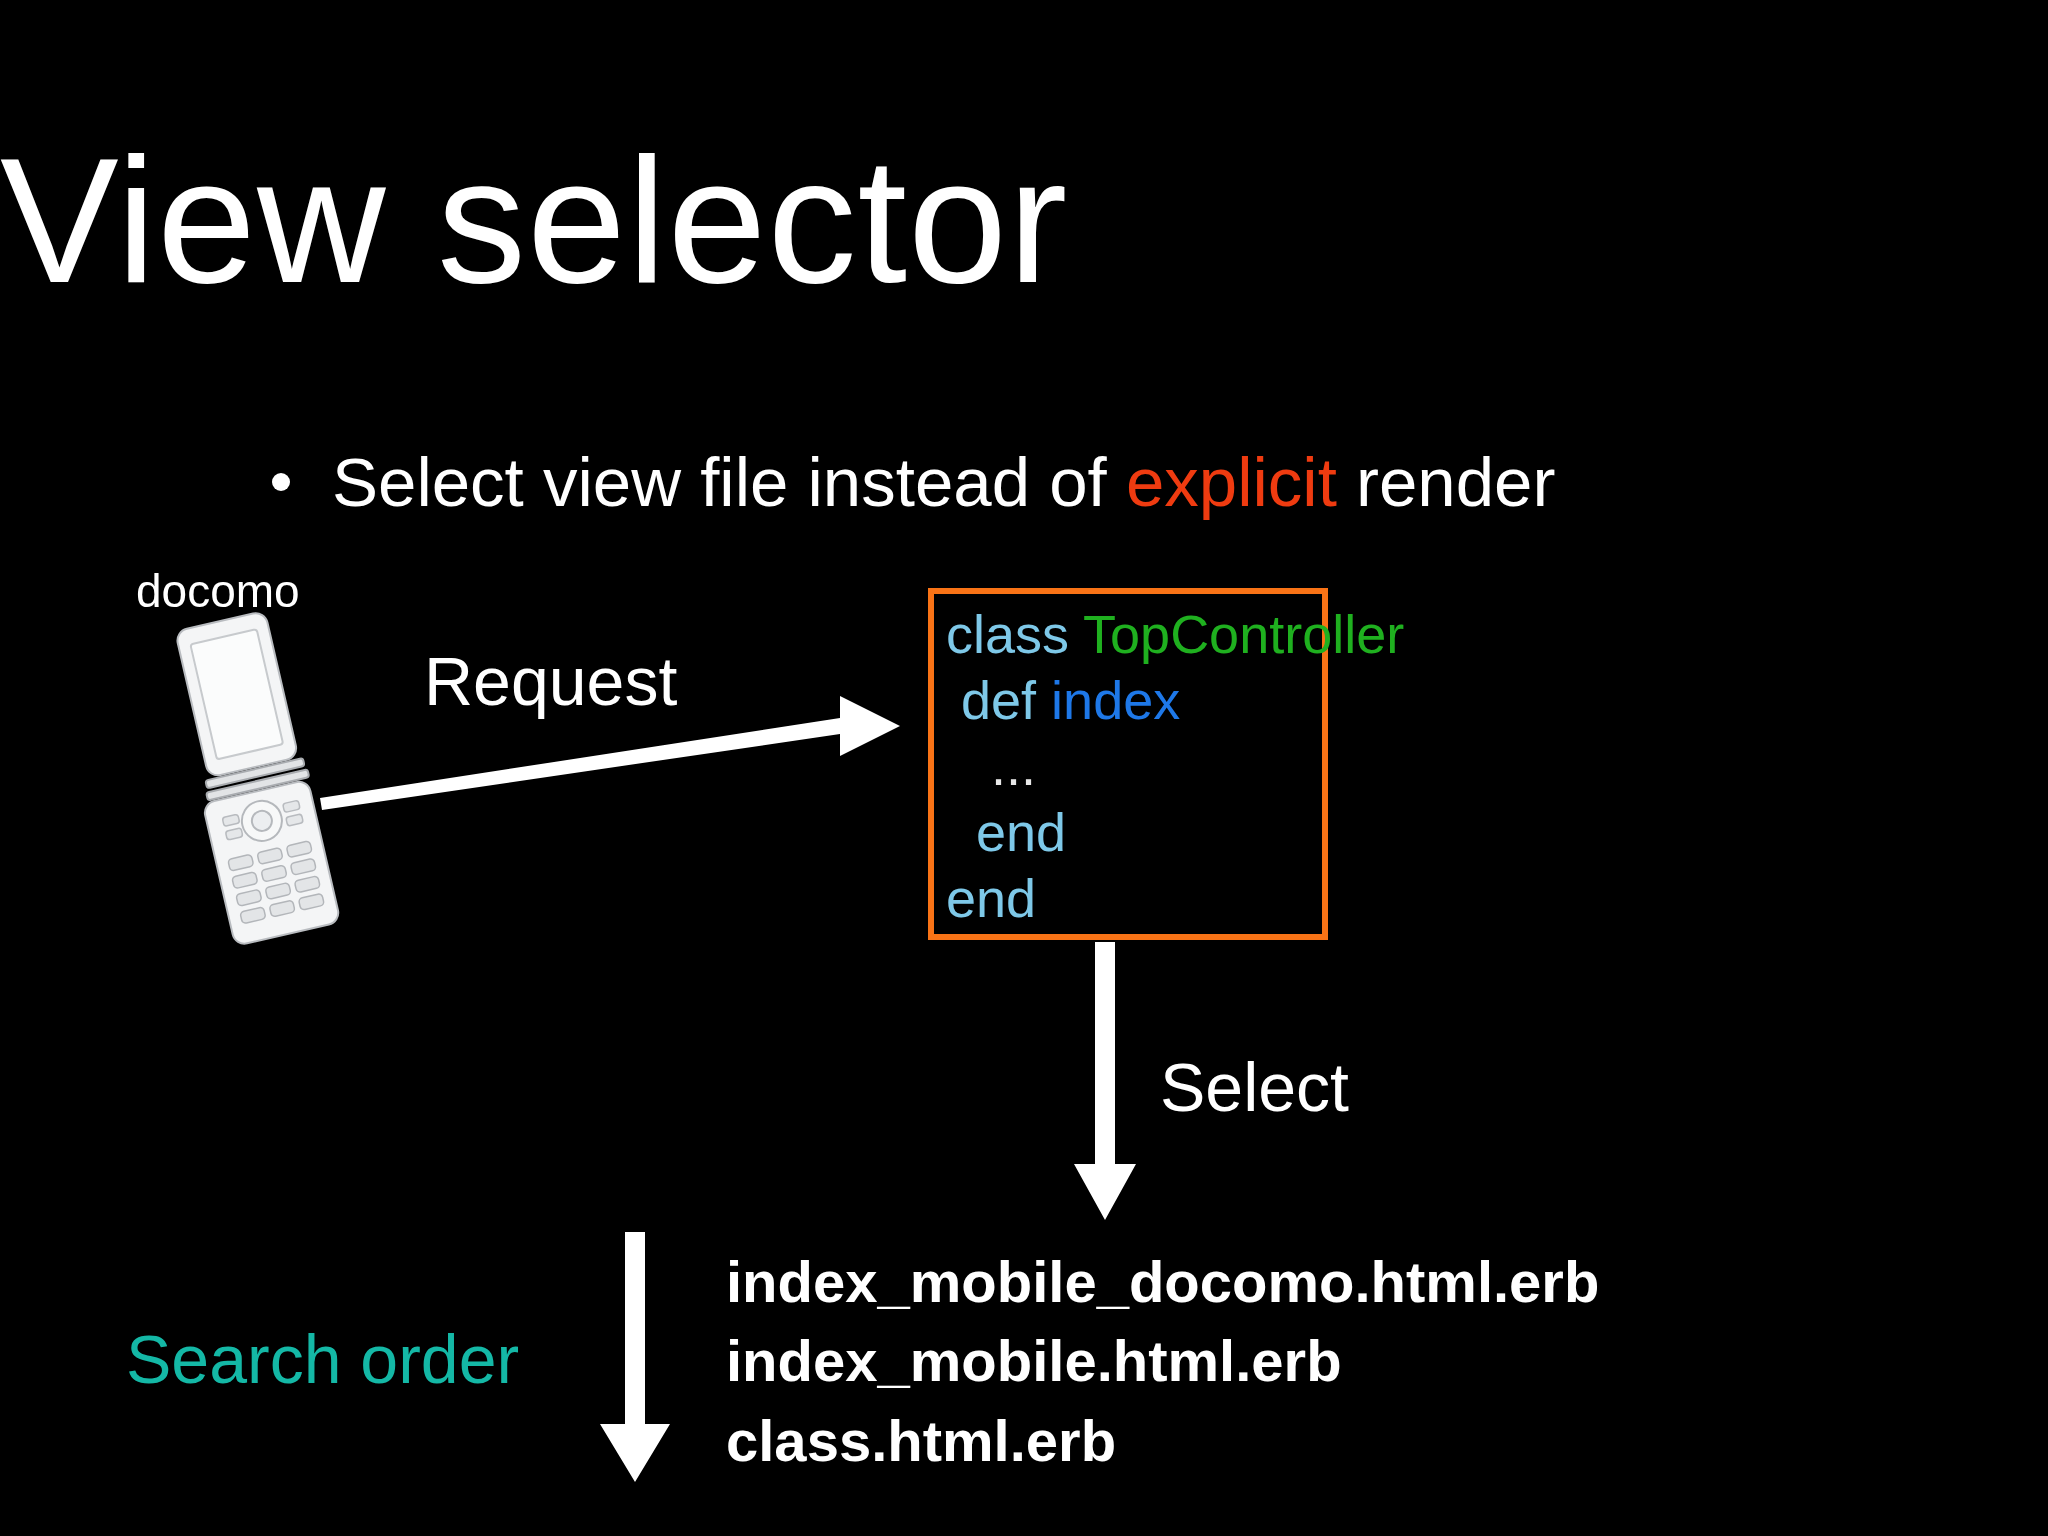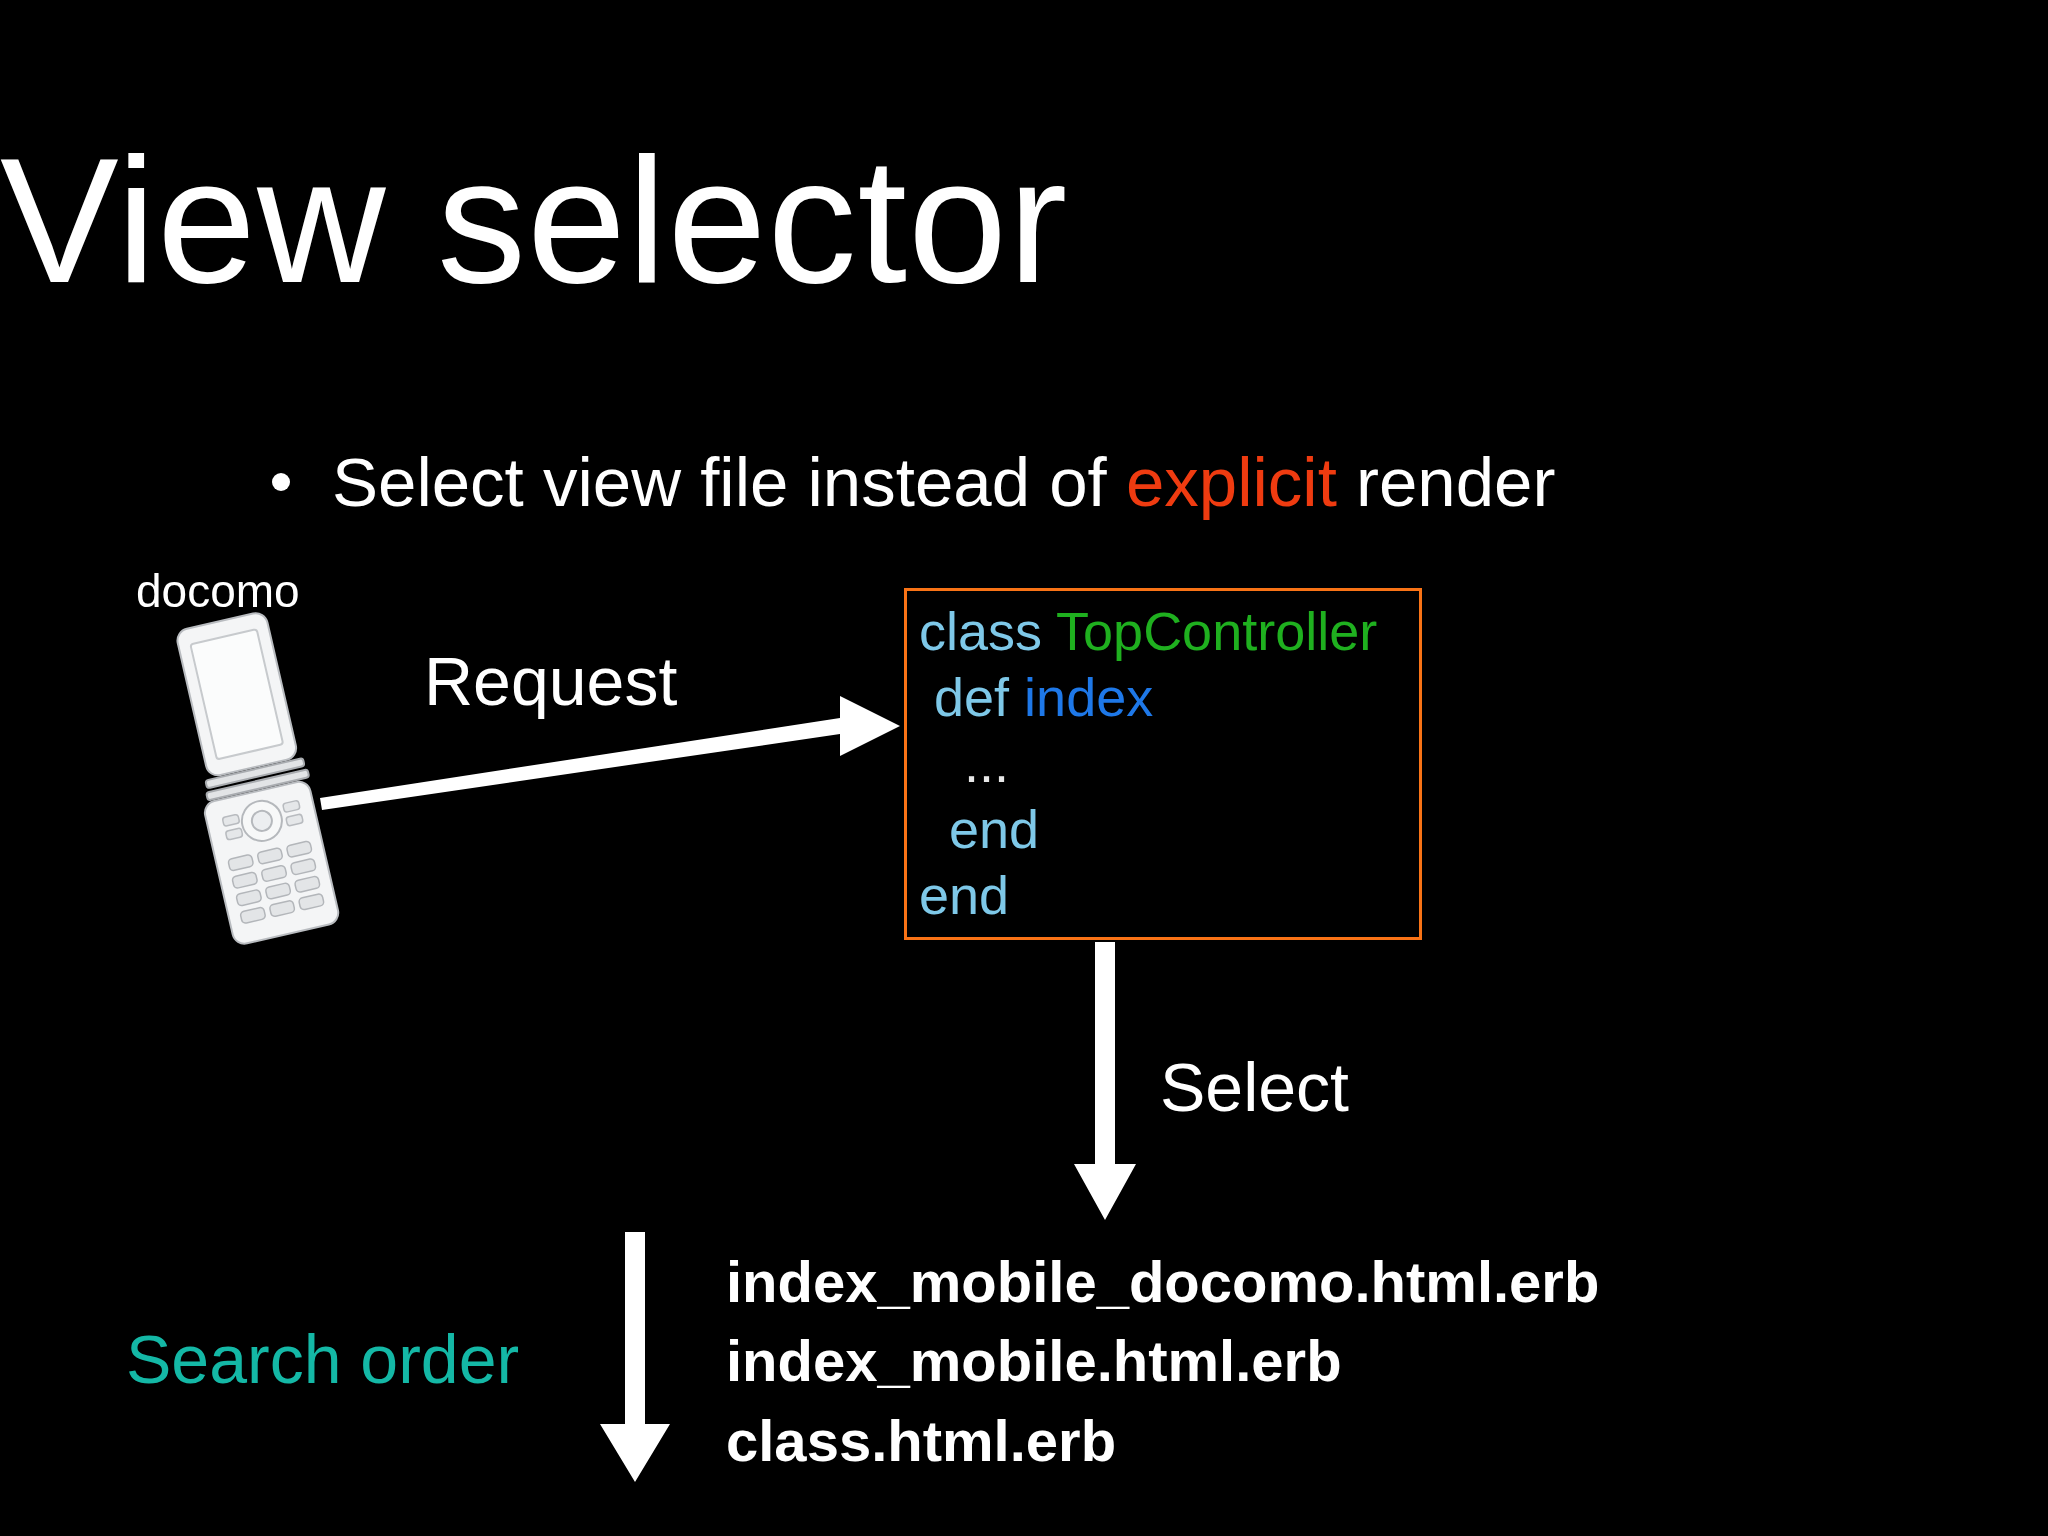--- a/index.html
+++ b/index.html
@@ -96,25 +96,25 @@
     position: absolute;
     left: 300px;
     top: 680px;
     width: 600px;
     height: 140px;
   }
 
   
   #code-box {
     position: absolute;
-    left: 904px;
+    left: 928px;
     top: 588px;
-    width: 518px;
+    width: 400px;
     height: 352px;
-    border: 3px solid #f97316;
+    border: 6px solid #f97316;
     box-sizing: border-box;
     background: #000000;
   }
   #code-lines {
     position: absolute;
     left: 12px;
     top: 8px;
     font-size: 54px;
     font-weight: 300;
     line-height: 1.22;

